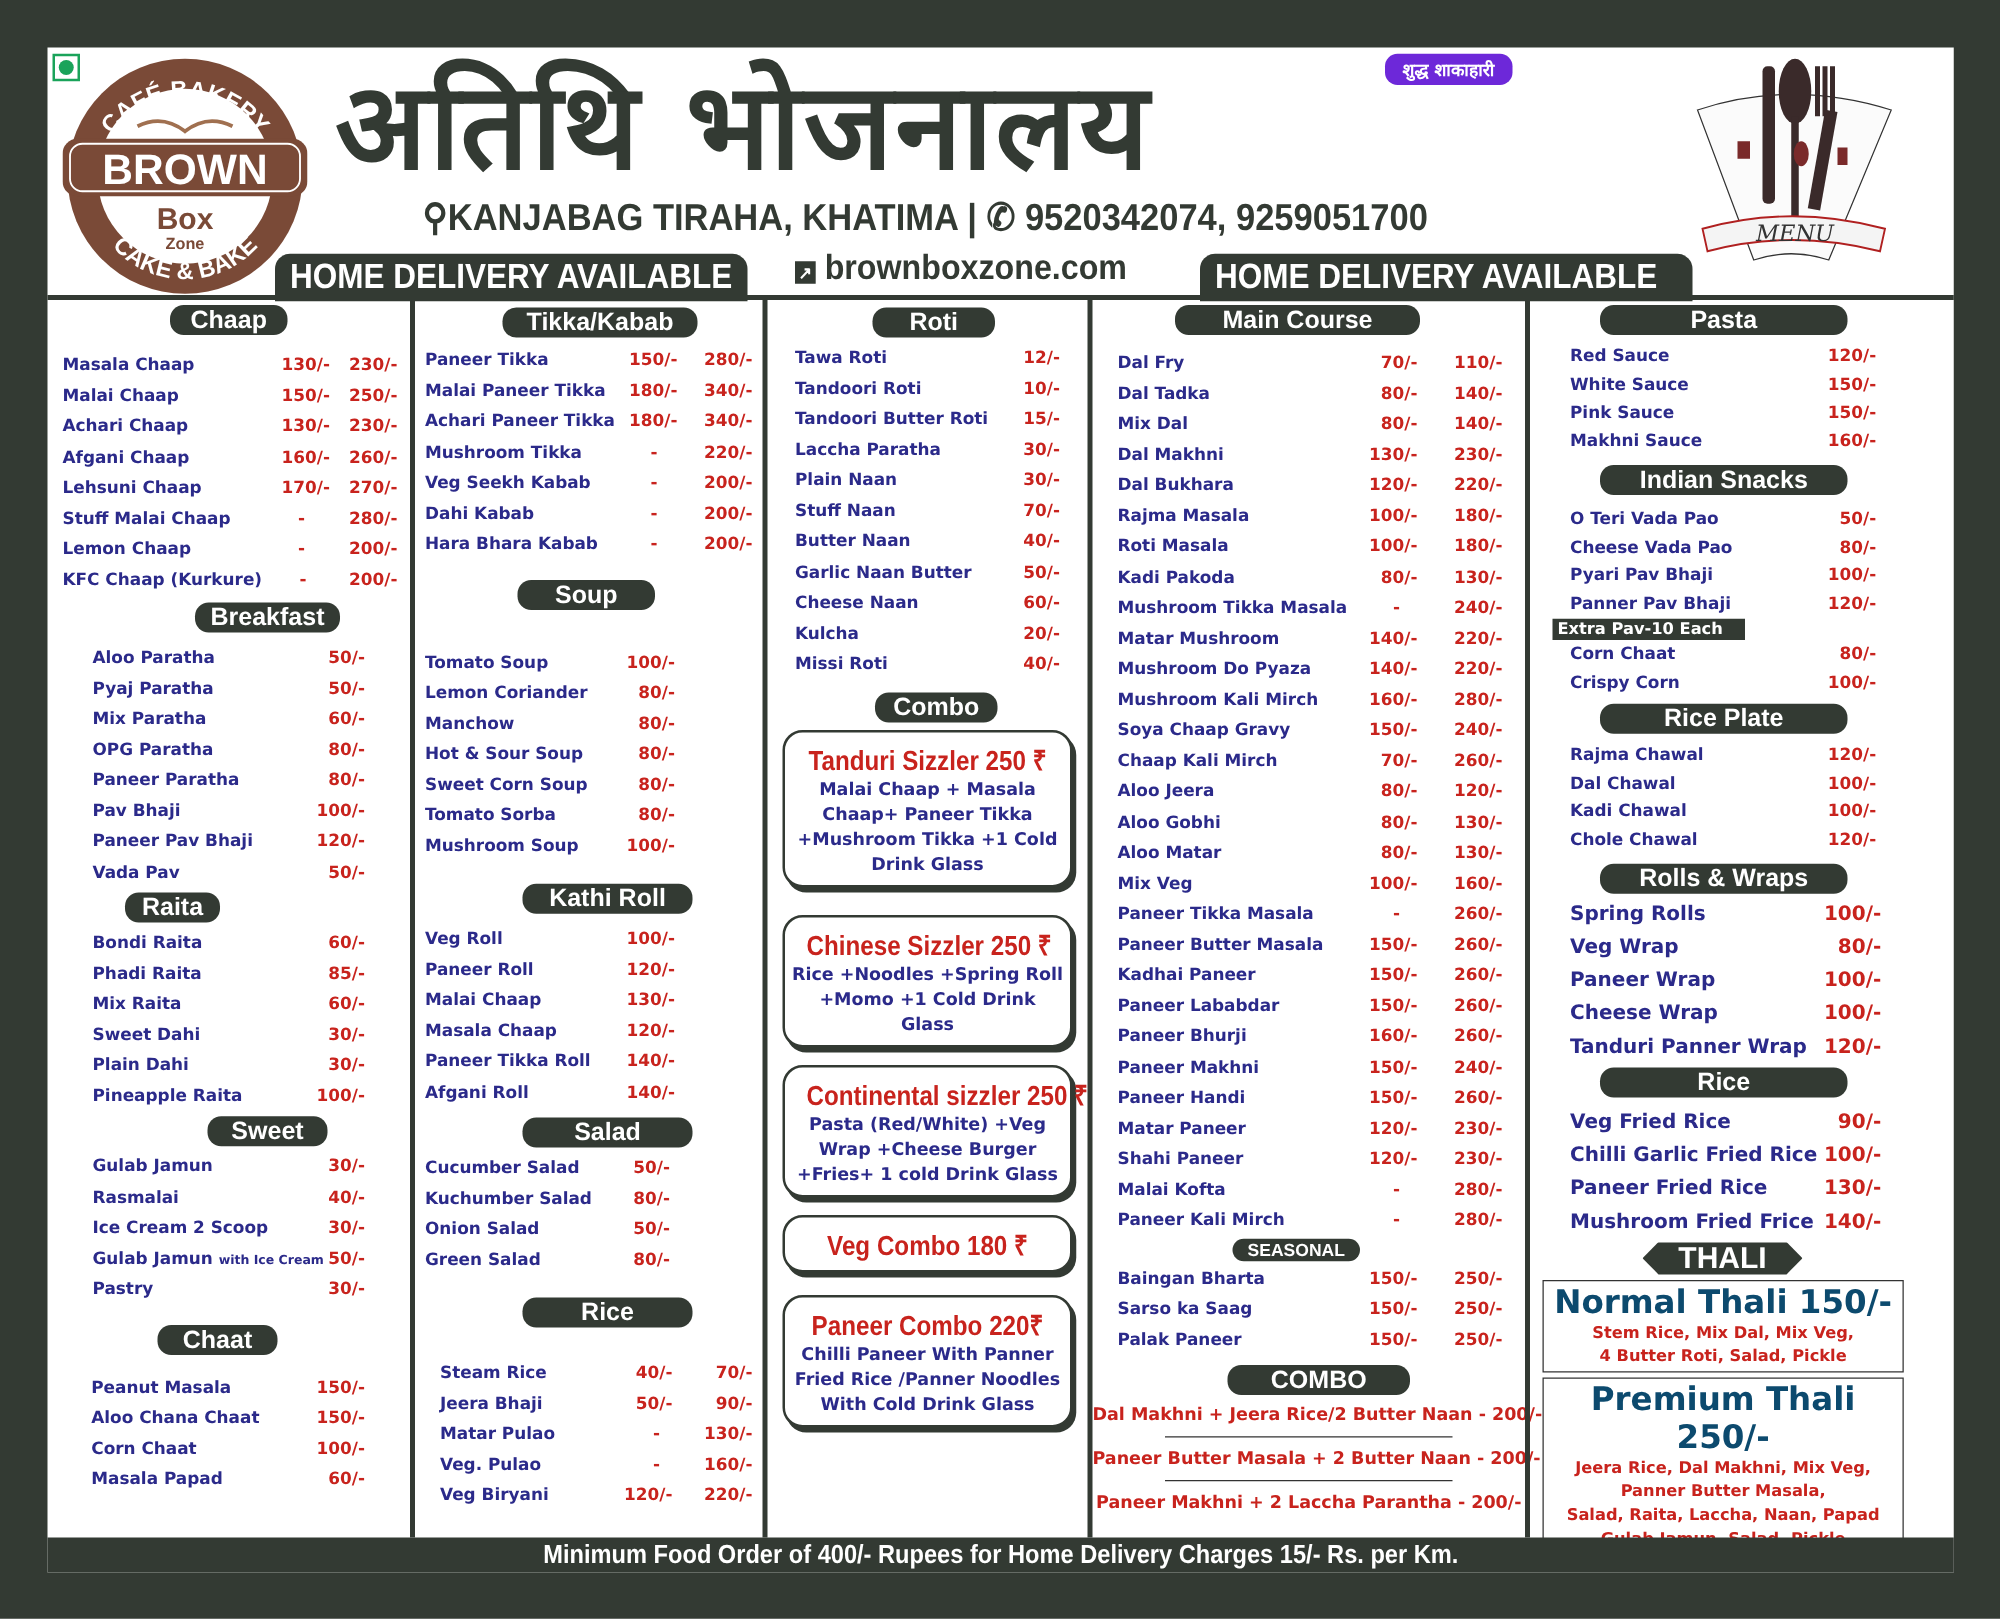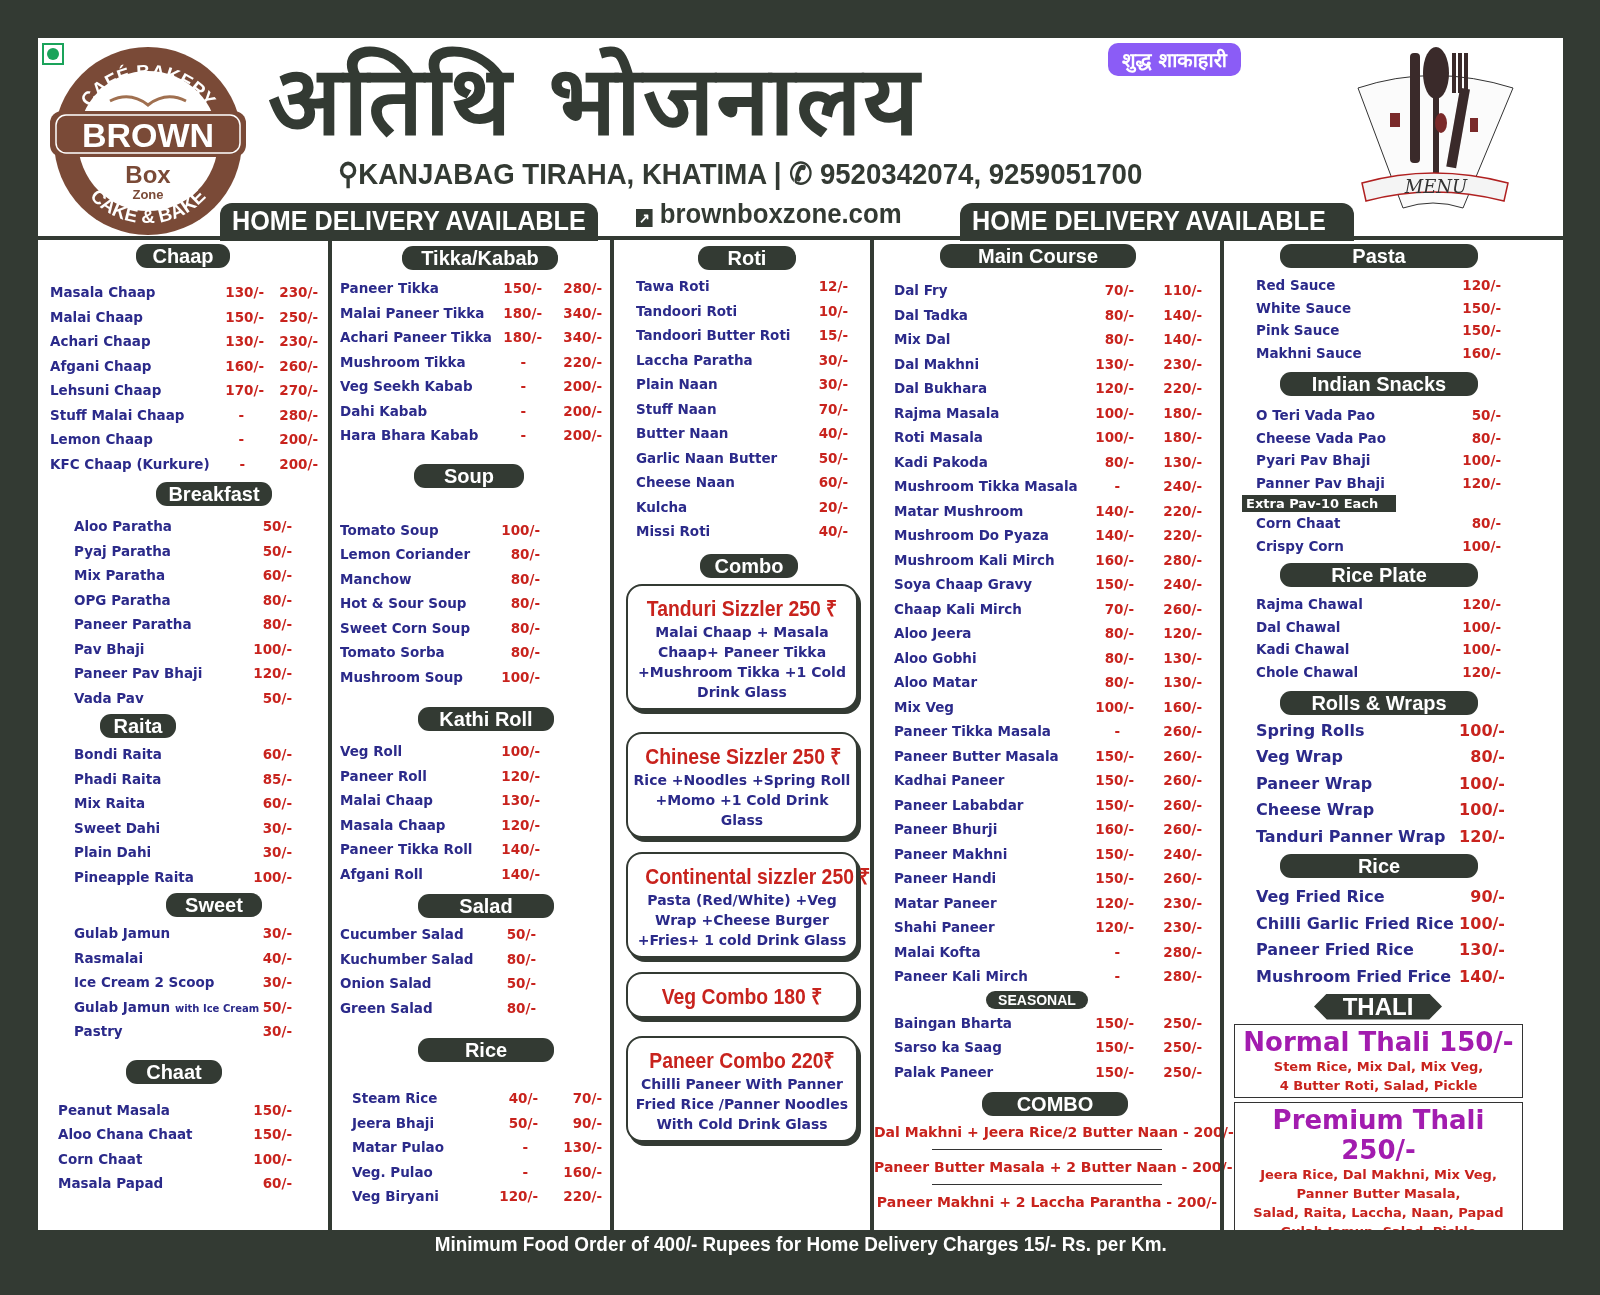--- a/index.html
+++ b/index.html
@@ -3,21 +3,21 @@
 <meta charset="utf-8">
 <style>
   * { box-sizing: border-box; margin: 0; padding: 0; }
   body { width: 1600px; height: 1295px; background: #333a33; font-family: "Liberation Sans", sans-serif; position: relative; overflow: hidden; }
   .sheet { position: absolute; left: 38px; top: 38px; width: 1525px; height: 1220px; background: #fff; }
   .header { position: absolute; left: 0; top: 0; width: 1525px; height: 200px; }
   .veg-mark { position: absolute; left: 4px; top: 5px; width: 22px; height: 22px; border: 2px solid #1aa35a; }
   .veg-mark::after { content: ""; position: absolute; left: 3px; top: 3px; width: 12px; height: 12px; border-radius: 50%; background: #1aa35a; }
   .logo { position: absolute; left: 12px; top: 5px; width: 196px; height: 196px; }
   .title { position: absolute; left: 230px; top: 8px; font-family: "DejaVu Sans", sans-serif; font-weight: bold; font-size: 96px; color: #333a33; letter-spacing: 2px; line-height: 110px; }
-  .badge-shuddh { position: absolute; left: 1070px; top: 5px; background: #8b5cf6; color: #fff; font-weight: bold; font-size: 20px; padding: 3px 14px; border-radius: 10px; font-family: "DejaVu Sans", sans-serif; }
+  .badge-shuddh { position: absolute; left: 1070px; top: 5px; background: #6d28d9; color: #fff; font-weight: bold; font-size: 14px; padding: 3px 14px; border-radius: 10px; font-family: "DejaVu Sans", sans-serif; }
   .address { position: absolute; left: 300px; top: 118px; font-size: 30px; font-weight: bold; color: #333a33; font-family: "Liberation Sans", sans-serif; transform: scaleX(0.92); transform-origin: left; white-space: nowrap; }
   .website { position: absolute; left: 598px; top: 160px; font-size: 28px; font-weight: bold; color: #333a33; transform: scaleX(0.92); transform-origin: left; white-space: nowrap; }
   .delivery { position: absolute; top: 165px; height: 38px; background: #333a33; color: #fff; font-weight: bold; font-size: 28px; padding: 2px 12px; border-radius: 12px 12px 0 0; white-space: nowrap; }
   .delivery span { display: inline-block; transform: scaleX(0.9); transform-origin: left; }
   .menu-art { position: absolute; left: 1310px; top: 5px; width: 170px; height: 175px; }
 
   .divider-h { position: absolute; left: 0; top: 198px; width: 1525px; height: 4px; background: #333a33; }
   .col { position: absolute; top: 202px; height: 990px; }
   .col-sep { position: absolute; top: 202px; width: 4px; height: 990px; background: #333a33; }
 
@@ -31,21 +31,21 @@
   .combo-box .ct { color: #c8231d; font-weight: bold; font-size: 22px; font-family: "Liberation Sans", sans-serif; transform: scaleX(0.88); white-space: nowrap; }
   .combo-box .cd { color: #2b2a8a; font-weight: bold; font-size: 14px; font-family: "DejaVu Sans", sans-serif; line-height: 20px; }
 
   .combo-line { color: #c8231d; font-weight: bold; font-size: 14px; font-family: "DejaVu Sans", sans-serif; text-align: center; white-space: nowrap; }
   .combo-hr { width: 230px; height: 1px; background: #333; margin: 9px auto; }
 
   .extra-tag { display: inline-block; background: #333a33; color: #fff; font-weight: bold; font-size: 13px; font-family: "DejaVu Sans", sans-serif; padding: 1px 4px; width: 154px; margin-left: 18px; }
 
   .thali-title { margin: 4px auto; width: 128px; background: #333a33; color: #fff; font-weight: bold; font-size: 24px; text-align: center; line-height: 26px; clip-path: polygon(10% 0, 90% 0, 100% 50%, 90% 100%, 10% 100%, 0 50%); }
   .thali-box { border: 1px solid #333; margin: 4px 10px 4px 10px; text-align: center; padding: 2px; }
-  .thali-box .tn { color: #a21caf; font-weight: bold; font-size: 26px; font-family: "DejaVu Sans", sans-serif; }
+  .thali-box .tn { color: #0c4a6e; font-weight: bold; font-size: 26px; font-family: "DejaVu Sans", sans-serif; }
   .thali-box .td { color: #c8231d; font-weight: bold; font-size: 13px; font-family: "DejaVu Sans", sans-serif; line-height: 19px; }
 
   .footer { position: absolute; left: 0; top: 1192px; width: 1525px; height: 28px; background: #333a33; color: #fff; font-weight: bold; text-align: center; font-size: 21px; line-height: 28px; }
   .footer span { display: inline-block; transform: scaleX(0.9); }
 </style>
 </head>
 <body>
 
 <div class="sheet">
 
@@ -220,21 +220,21 @@
       <div class="row">
           <span class="name"><span>Gulab Jamun</span> <span class="small">with Ice Cream</span></span>
           <span class="p">50/-</span>
         </div>
       <div class="row">
           <span class="name">Pastry</span>
           <span class="p">30/-</span>
         </div>
     </div>
     <div class="sec-title" style="width:96px;margin-top:16px;margin-left:88px;">Chaat</div>
-    <div style="padding:14px 36px 0 20px;">
+    <div style="padding:14px 36px 0 35px;">
       <div class="row">
           <span class="name">Peanut Masala</span>
           <span class="p">150/-</span>
         </div>
       <div class="row">
           <span class="name">Aloo Chana Chaat</span>
           <span class="p">150/-</span>
         </div>
       <div class="row">
           <span class="name">Corn Chaat</span>

